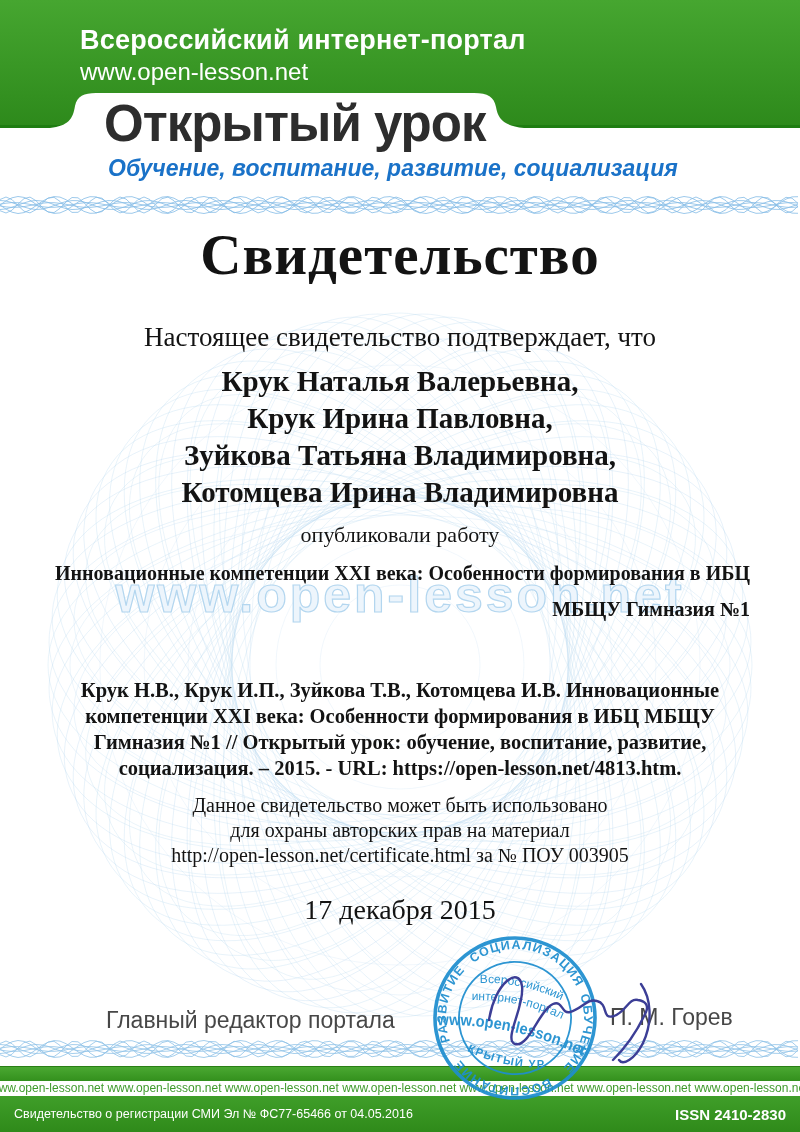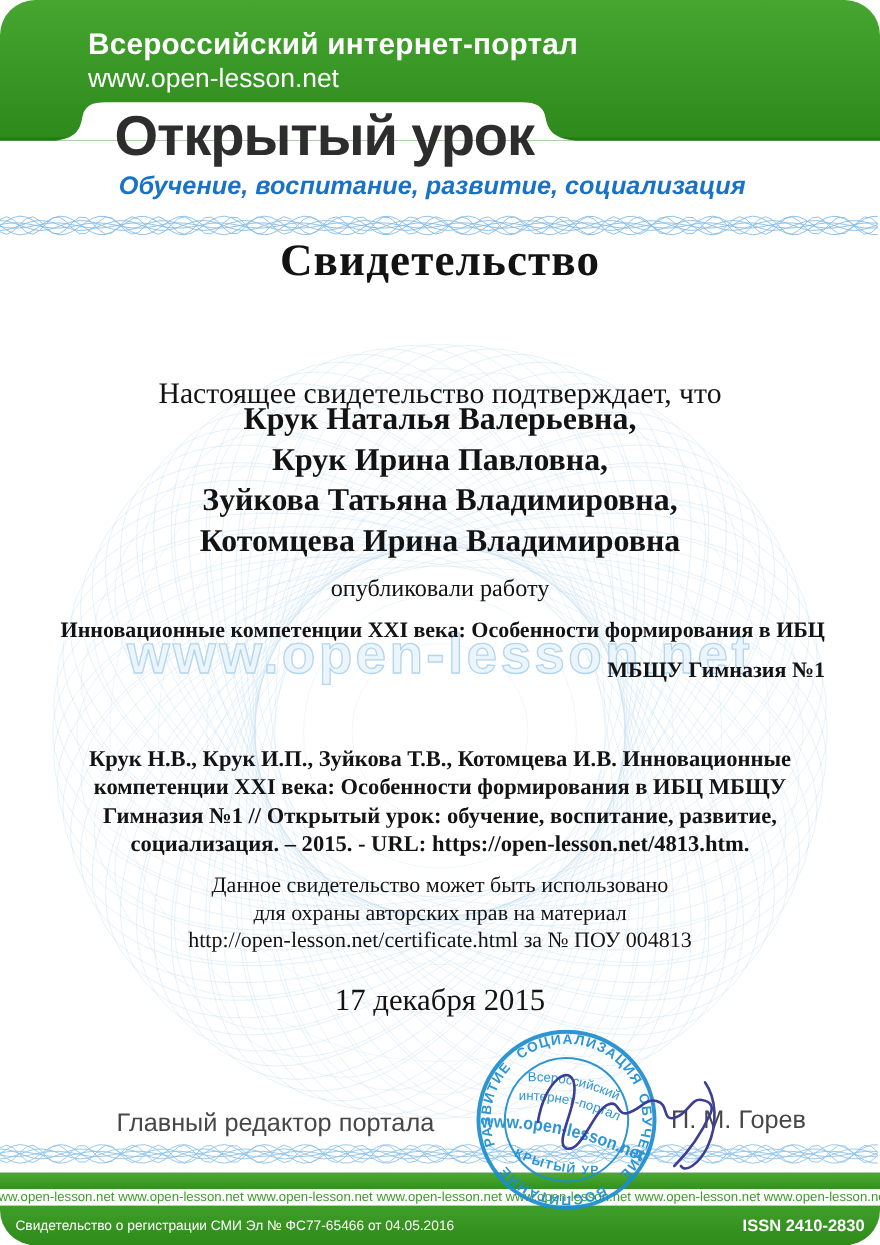--- a/index.html
+++ b/index.html
@@ -1,37 +1,37 @@
 <!DOCTYPE html>
 <html><head>
 <meta charset="utf-8">
 <style>
   html,body{margin:0;padding:0;background:#fff;}
   .page{position:relative;width:800px;height:1132px;overflow:hidden;background:#fff;
-        font-family:"Liberation Sans",sans-serif;border-radius:32px;}
+        font-family:"Liberation Sans",sans-serif;}
   .abs{position:absolute;}
   .center{left:0;width:800px;text-align:center;}
   .serif{font-family:"Liberation Serif","DejaVu Serif",serif;color:#131313;}
   .z0{z-index:0}.z1{z-index:1}.z2{z-index:2}.z3{z-index:3}.z4{z-index:4}
 
   
   #header-svg{left:0;top:0;}
   .portal-name{left:80px;top:25px;color:#fff;font-size:27px;font-weight:bold;letter-spacing:.2px;}
   .portal-url{left:80px;top:58px;color:#fff;font-size:24px;}
   .logo-title{left:104px;top:94px;font-size:51px;font-weight:600;color:#2d2d2d;letter-spacing:-1px;}
   .tagline{left:108px;top:155px;font-size:23px;font-style:italic;font-weight:700;color:#1a72c8;}
 
   
   .band{left:0;}
   #watermark{top:566px;font-size:50px;font-weight:bold;letter-spacing:3px;
              color:#edf5fc;-webkit-text-stroke:1.2px #b3d6ef;}
 
   
-  .cert-title{top:212px;font-size:41px;font-weight:bold;letter-spacing:1px;}
-  .confirm-line{top:322px;font-size:27px;margin-top:20px;}
+  .cert-title{top:222px;font-size:57px;font-weight:bold;letter-spacing:1px;}
+  .confirm-line{top:322px;font-size:27px;}
   #recipients{top:363px;}
   .recipient{font-size:29px;font-weight:bold;line-height:37px;}
   .published-line{top:522px;font-size:22px;}
   .work-title{top:555px;left:50px;width:700px;text-align:right;font-size:20px;font-weight:bold;line-height:36px;}
   .bib-label{top:644px;font-size:21px;}
   .bib-text{top:677px;left:55px;width:690px;text-align:center;font-size:20.5px;font-weight:bold;line-height:26px;}
   #usage-lines{top:793px;}
   .usage-line{font-size:20px;line-height:25px;}
   .cert-date{top:894px;font-size:28px;}
 
@@ -171,21 +171,21 @@
       <div class="recipient">Крук Ирина Павловна,</div>
       <div class="recipient">Зуйкова Татьяна Владимировна,</div>
       <div class="recipient">Котомцева Ирина Владимировна</div>
     </div>
   <div class="abs z2 center serif published-line">опубликовали работу</div>
   <div class="abs z2 serif work-title">Инновационные компетенции XXI века: Особенности формирования в ИБЦ МБЩУ Гимназия №1</div>
   <div class="abs z2 serif bib-text">Крук Н.В., Крук И.П., Зуйкова Т.В., Котомцева И.В. Инновационные компетенции XXI века: Особенности формирования в ИБЦ МБЩУ Гимназия №1 // Открытый урок: обучение, воспитание, развитие, социализация. – 2015. - URL: https://open-lesson.net/4813.htm.</div>
   <div id="usage-lines" class="abs z2 center serif">
       <div class="usage-line">Данное свидетельство может быть использовано</div>
       <div class="usage-line">для охраны авторских прав на материал</div>
-      <div class="usage-line">http://open-lesson.net/certificate.html за № ПОУ 004813</div>
+      <div class="usage-line">http://open-lesson.net/certificate.html за № ПОУ 003905</div>
     </div>
   <div class="abs z2 center serif cert-date">17 декабря 2015</div>
 
   <div class="abs z2 editor-label">Главный редактор портала</div>
   <div class="abs z2 editor-name">П. М. Горев</div>
 
   <svg id="stamp-svg" class="abs z3" width="200" height="200">
     <g transform="rotate(12 97 82)" opacity="0.93">
       <circle cx="97" cy="82" r="80" fill="none" stroke="#1e8ecf" stroke-width="3.6"></circle>
       <circle cx="97" cy="82" r="56" fill="none" stroke="#1e8ecf" stroke-width="1.8"></circle>

